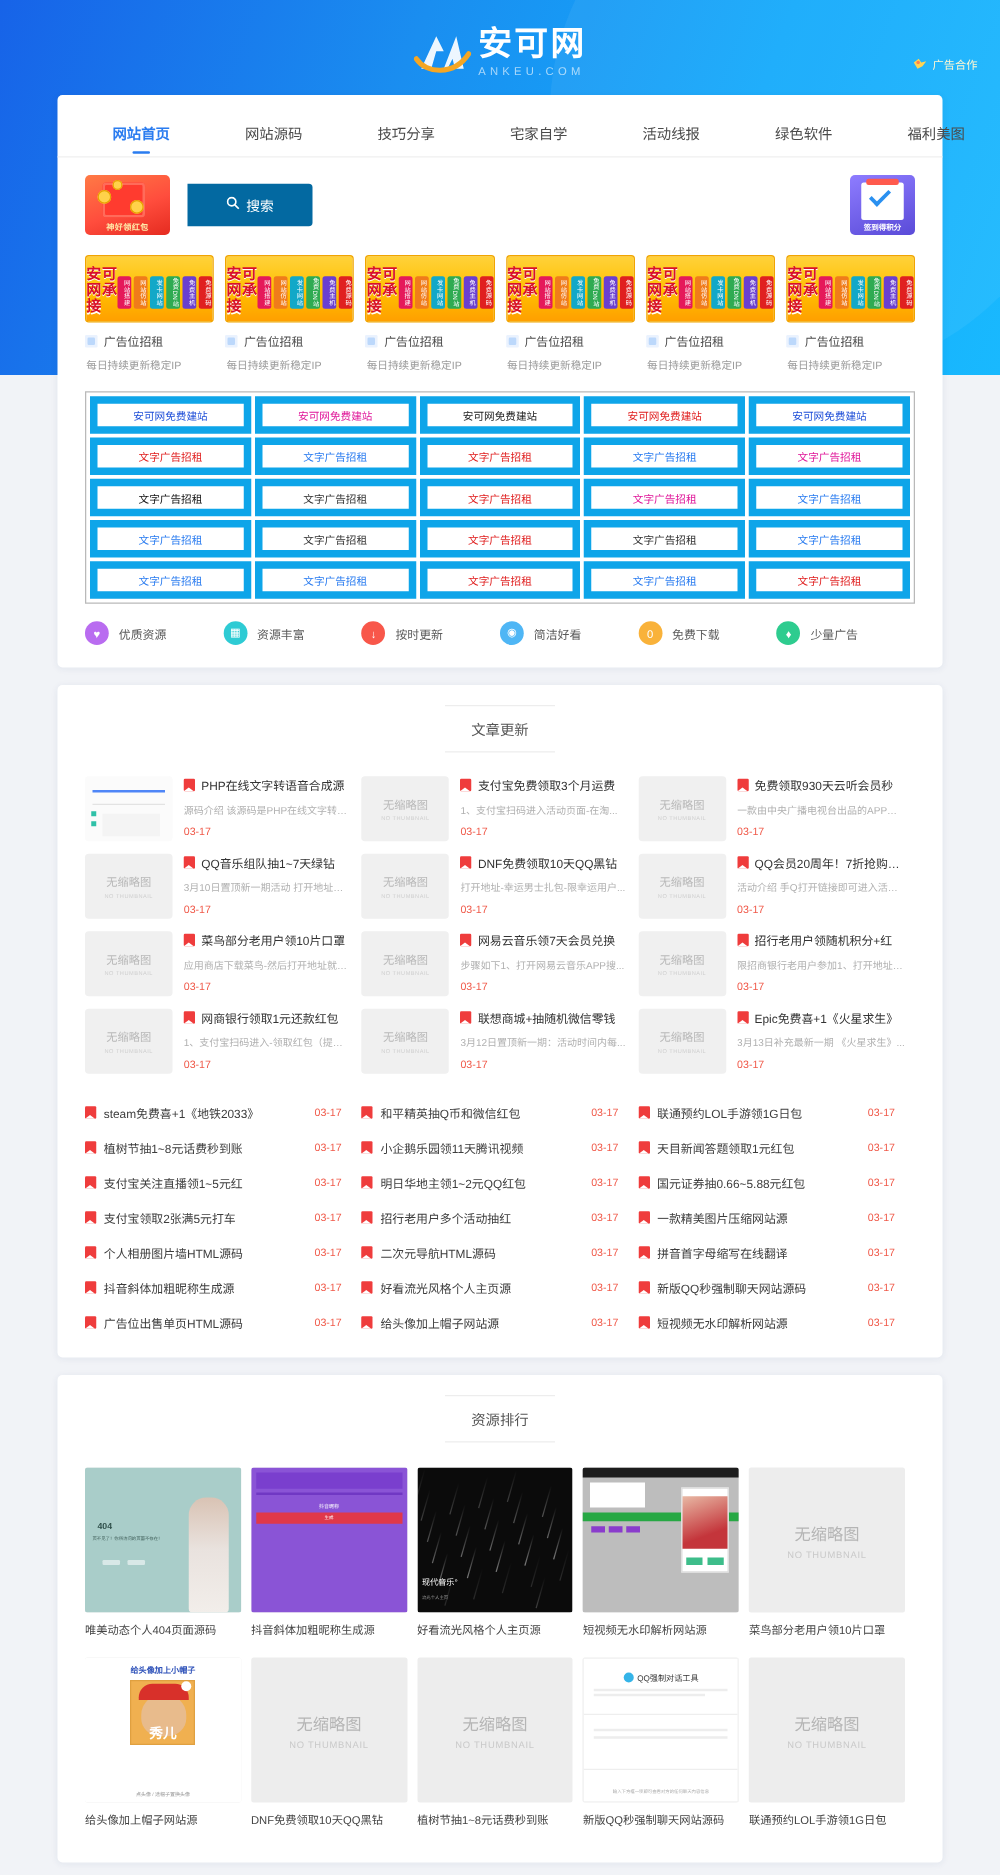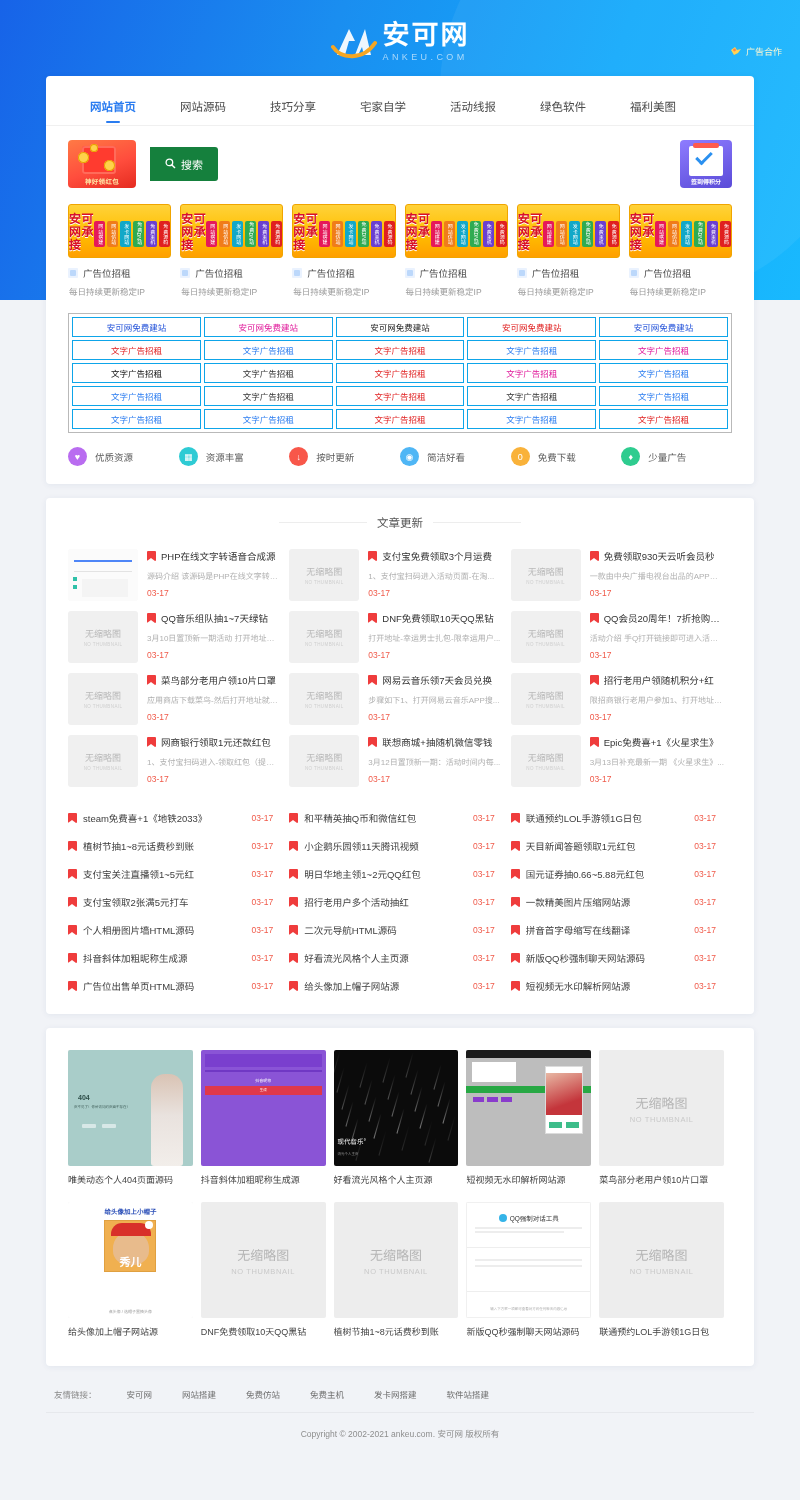--- a/index.html
+++ b/index.html
@@ -39,21 +39,21 @@
   .ad-coop .bird { width: 12px; height: 11px; position: relative; }
 
   
   .panel {
     position: relative; margin: 0 auto; width: 708px; background: #fff;
     border-radius: 4px; box-shadow: 0 1px 6px rgba(30,60,120,.07);
   }
   .panel-1 { margin-top: 76px; padding-bottom: 12px; }
 
   
-  .nav { display:flex; align-items:center; padding: 16px 22px 0 22px; gap: 0; }
+  .nav { display:flex; align-items:center; padding: 16px 22px 0 22px; gap: 16px; }
   .nav-item {
     font-size: 11.5px; color: #4a4a4a; padding: 6px 22px 11px 22px;
     position: relative; cursor: pointer; white-space: nowrap;
   }
   .nav-item.active { color: #2a7cf0; font-weight: bold; }
   .nav-item.active:after {
     content:""; position:absolute; left:50%; transform:translateX(-50%); bottom:2px;
     width: 14px; height: 2px; background:#2a7cf0; border-radius:2px;
   }
   .nav-sep { height:1px; background:#f0f0f0; margin: 0 0 0 0; }
@@ -79,21 +79,21 @@
     position:absolute; left:0; bottom:2px; width:68px; text-align:center;
     font-size:6.5px; color:#ffe9a8; font-weight:bold; letter-spacing:.3px;
   }
   .search-box { flex: 1 1 auto; display:flex; height: 34px; }
   .search-input {
     flex:1 1 auto; background:#f2f3f5; border:none; outline:none; border-radius:3px 0 0 3px;
     padding: 0 14px; font-size: 10px; color:#9aa0a6; font-family: inherit;
   }
   .search-input::placeholder { color:#c9ccd1; }
   .search-btn {
-    width: 68px; background:#15803d; color:#fff; border:none; border-radius:0 3px 3px 0;
+    width: 100px; background:#0369a1; color:#fff; border:none; border-radius:0 3px 3px 0;
     font-size: 11px; display:flex; align-items:center; justify-content:center; gap:5px;
     cursor:pointer; font-family: inherit;
   }
   .sign-badge {
     width: 52px; height: 48px; flex:0 0 auto; border-radius:4px; position:relative;
     background: linear-gradient(160deg,#8e7cff,#5a4bd8); overflow:hidden;
   }
   .sign-badge .sheet{
     position:absolute; left:9px; top:6px; width:34px; height:30px; background:#fff; border-radius:2px;
   }
@@ -140,36 +140,36 @@
     background:#bcd8fb; border-radius:1px;
   }
   .ad-slot .lbl { font-size: 9.5px; color:#4b4b4b; }
   .ad-slot .sub { font-size: 8.5px; color:#9b9b9b; margin-top:5px; margin-left:1px; }
 
   
   .txt-ads { margin: 6px 22px 0 22px; border:1px solid #b9b9b9; padding: 3px; }
   .txt-row { display:flex; gap:3px; margin-bottom:3px; }
   .txt-row:last-child{margin-bottom:0;}
   .txt-cell {
-    flex:1 1 0; border:1px solid #0ea5e9; text-align:center; font-size:8.5px;
+    flex:1 1 0; border:6px solid #0ea5e9; text-align:center; font-size:8.5px;
     padding: 3px 0; cursor:pointer; background:#fff; white-space:nowrap; overflow:hidden;
   }
 
   
   .features { display:flex; padding: 14px 22px 6px 22px; }
   .feature { flex:1 1 0; display:flex; align-items:center; gap:8px; }
   .f-ico {
     width: 19px; height: 19px; border-radius: 50%; display:flex; align-items:center;
     justify-content:center; color:#fff; font-size:9px; flex:0 0 auto;
   }
   .f-lbl { font-size: 9.5px; color:#5b5b5b; }
 
   
   .panel-2 { margin-top: 14px; padding: 16px 22px 14px 22px; }
-  .sec-title { display:flex; align-items:center; justify-content:center; gap:10px; margin-bottom: 14px; }
+  .sec-title { display:flex; align-items:center; justify-content:center; gap:10px; margin-bottom: 14px; flex-direction: column; }
   .sec-title .line { width: 88px; height:1px; background:#ededed; }
   .sec-title .t { font-size: 11.5px; color:#555; }
 
   .art-grid { display:flex; flex-wrap:wrap; }
   .art-card { width: 33.333%; display:flex; gap:9px; padding: 5px 8px 5px 0; }
   .thumb {
     width: 70px; height: 52px; flex:0 0 auto; background:#f0f0f0; border-radius:3px;
     display:flex; flex-direction:column; align-items:center; justify-content:center; overflow:hidden;
   }
   .thumb .nt1 { font-size: 9px; color:#b8b8b8; }
@@ -813,20 +813,25 @@
       </div>
       <div class="list-item">
         <span class="flag"></span>
         <span class="t">短视频无水印解析网站源</span>
         <span class="d">03-17</span>
       </div>
     </div>
 </div>
 
 <div class="panel panel-3">
+  <div class="sec-title">
+    <span class="line"></span>
+    <span class="t">资源排行</span>
+    <span class="line"></span>
+  </div>
   <div class="rank-grid" id="rankgrid">
       <div class="rank-card">
         <div class="rank-img">
           <div class="img-404">
             <i class="girl"></i>
             <div class="txt">404</div>
             <div class="sub">页不见了！你所访问的页面不存在！</div>
             <i class="b1"></i>
             <i class="b2"></i>
           </div>

